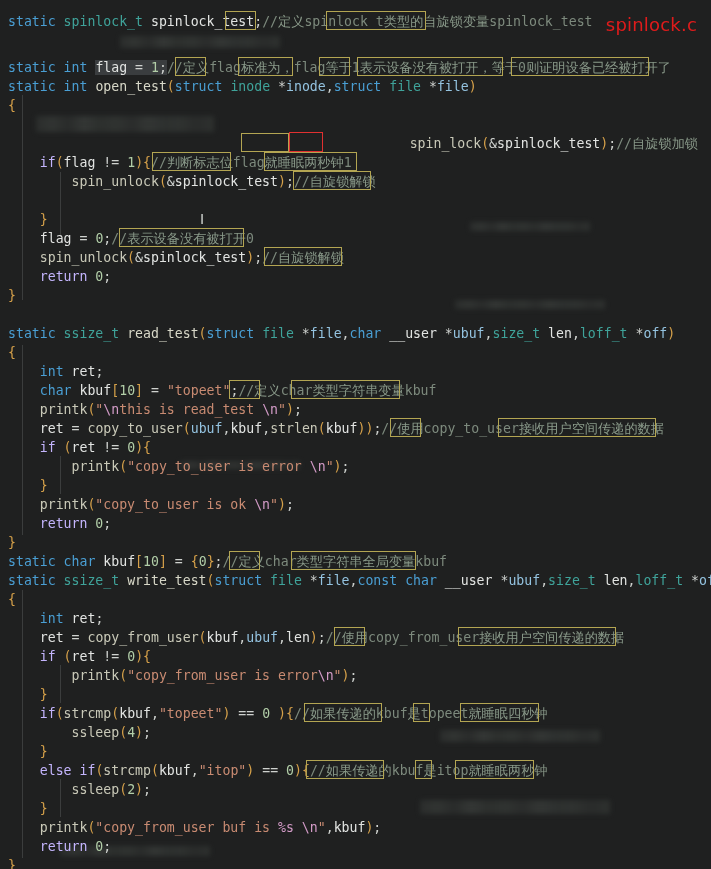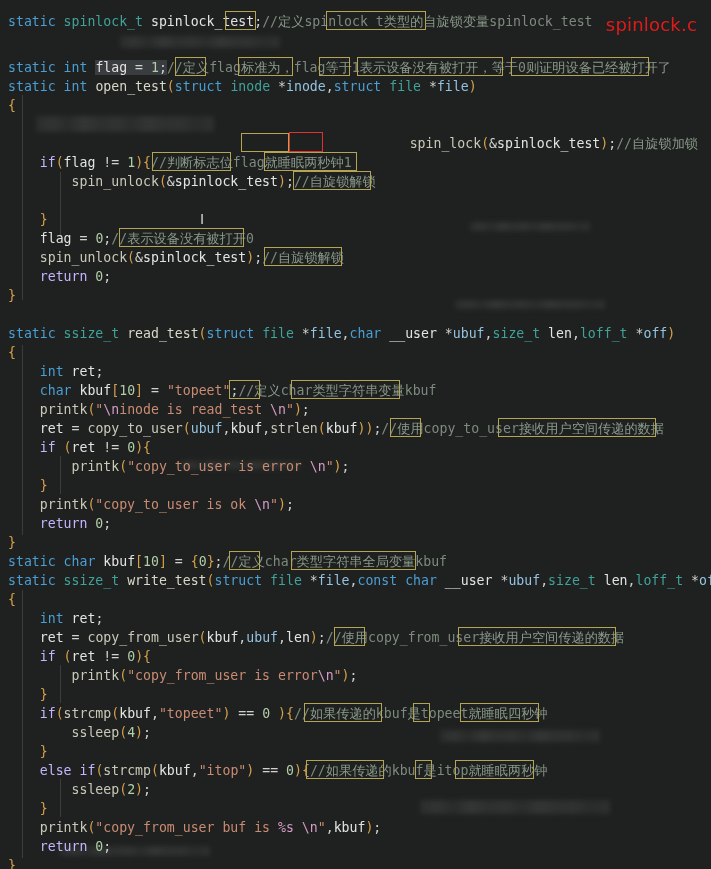--- a/index.html
+++ b/index.html
@@ -138,21 +138,21 @@
   <div class="line" style="top:286px;left:8px;"><span class="paren">}</span></div>
 
   <div class="line" style="top:324px;left:8px;"><span class="kw">static</span> <span class="type">ssize_t</span> <span class="fn">read_test</span><span class="paren">(</span><span class="kw">struct</span> <span class="type">file</span> <span class="punct">*</span><span class="var">file</span><span class="punct">,</span><span class="kw">char</span> <span class="white">__user</span> <span class="punct">*</span><span class="var">ubuf</span><span class="punct">,</span><span class="type">size_t</span> <span class="white">len</span><span class="punct">,</span><span class="type">loff_t</span> <span class="punct">*</span><span class="var">off</span><span class="paren">)</span></div>
 
   <div class="line" style="top:343px;left:8px;"><span class="paren">{</span></div>
 
   <div class="line" style="top:362px;left:8px;">    <span class="kw">int</span> <span class="white">ret</span><span class="punct">;</span></div>
 
   <div class="line" style="top:381px;left:8px;">    <span class="kw">char</span> <span class="white">kbuf</span><span class="paren">[</span><span class="num">10</span><span class="paren">]</span> <span class="punct">=</span> <span class="str">"topeet"</span><span class="punct">;</span><span class="cmt">//</span><span class="cmtcn">定义</span><span class="cmt">char</span><span class="cmtcn">类型字符串变量</span><span class="cmt">kbuf</span></div>
 
-  <div class="line" style="top:400px;left:8px;">    <span class="call">printk</span><span class="paren">(</span><span class="str">"</span><span class="esc">\n</span><span class="str">inode is read_test </span><span class="esc">\n</span><span class="str">"</span><span class="paren">)</span><span class="punct">;</span></div>
+  <div class="line" style="top:400px;left:8px;">    <span class="call">printk</span><span class="paren">(</span><span class="str">"</span><span class="esc">\n</span><span class="str">this is read_test </span><span class="esc">\n</span><span class="str">"</span><span class="paren">)</span><span class="punct">;</span></div>
 
   <div class="line" style="top:419px;left:8px;">    <span class="white">ret</span> <span class="punct">=</span> <span class="call">copy_to_user</span><span class="paren">(</span><span class="var">ubuf</span><span class="punct">,</span><span class="white">kbuf</span><span class="punct">,</span><span class="call">strlen</span><span class="paren">(</span><span class="white">kbuf</span><span class="paren">))</span><span class="punct">;</span><span class="cmt">//</span><span class="cmtcn">使用</span><span class="cmt">copy_to_user</span><span class="cmtcn">接收用户空间传递的数据</span></div>
 
   <div class="line" style="top:438px;left:8px;">    <span class="ctl">if</span> <span class="paren">(</span><span class="white">ret</span> <span class="punct">!=</span> <span class="num">0</span><span class="paren">){</span></div>
 
   <div class="line" style="top:457px;left:8px;">        <span class="call">printk</span><span class="paren">(</span><span class="str">"copy_to_user is error </span><span class="esc">\n</span><span class="str">"</span><span class="paren">)</span><span class="punct">;</span></div>
 
   <div class="line" style="top:476px;left:8px;">    <span class="paren">}</span></div>
 
   <div class="line" style="top:495px;left:8px;">    <span class="call">printk</span><span class="paren">(</span><span class="str">"copy_to_user is ok </span><span class="esc">\n</span><span class="str">"</span><span class="paren">)</span><span class="punct">;</span></div>

